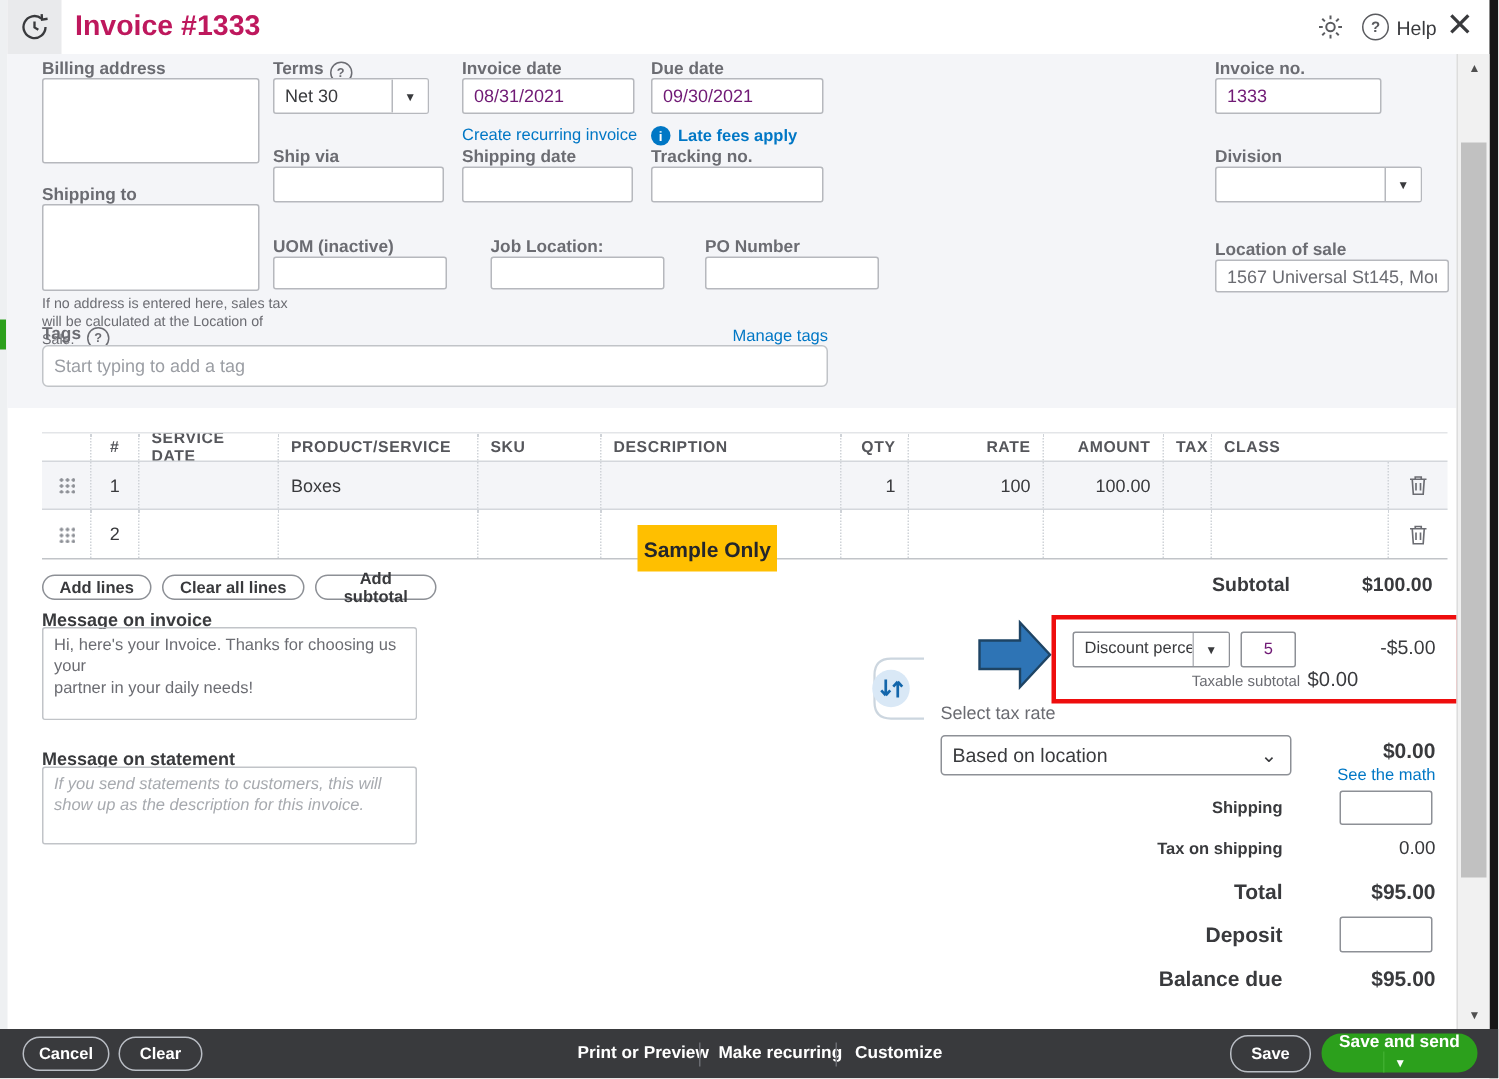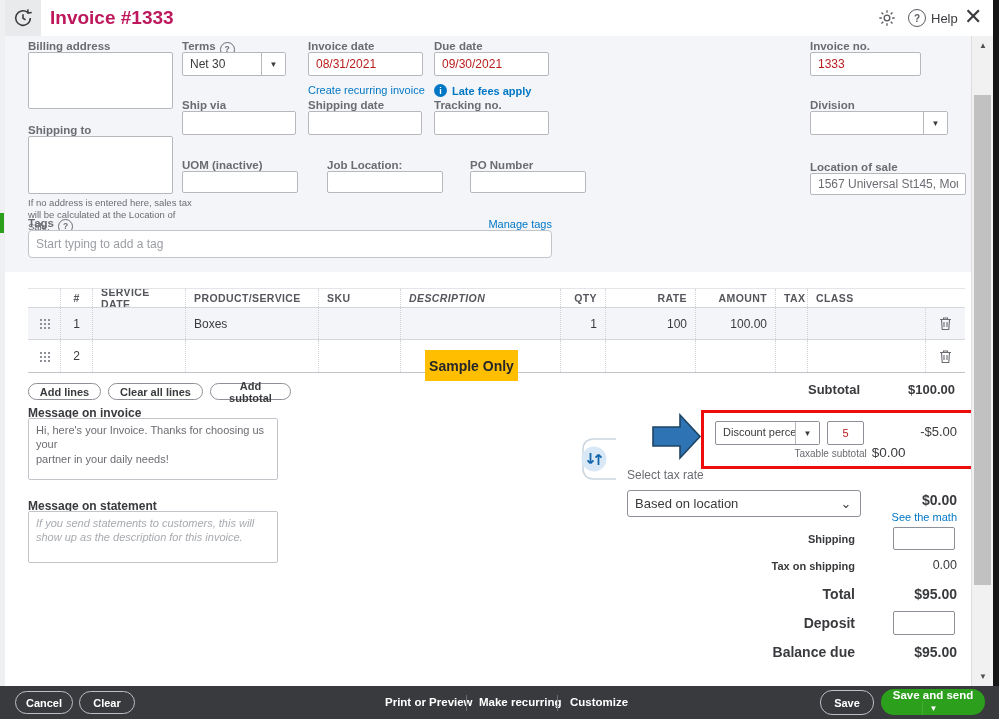--- a/index.html
+++ b/index.html
@@ -13,41 +13,41 @@
   .titlebar-icon{left:5px;top:0;width:36px;height:36px;background:#e9eaec;display:flex;align-items:center;justify-content:center;}
   .page-title{left:50px;top:7px;font-size:19px;font-weight:bold;color:#be185d;}
   .help-wrap{left:908px;top:9px;display:flex;align-items:center;gap:5px;font-size:13px;color:#393a3d;}
   .qcirc{display:inline-flex;width:16px;height:16px;border:1.4px solid #5a5b5f;border-radius:50%;
          align-items:center;justify-content:center;font-size:10px;font-weight:bold;color:#5a5b5f;}
   .close-x{left:964px;top:5px;font-size:22px;font-weight:normal;color:#393a3d;line-height:24px;}
   
   .graysec{left:5px;top:36px;width:966px;height:236px;background:#f4f5f8;}
   .lbl{position:absolute;font-size:11.5px;font-weight:bold;color:#6b6c72;box-sizing:border-box;}
   .inp{position:absolute;background:#fff;border:1px solid #b6b8bd;border-radius:2px;font-size:12px;
-       color:#b91c1c;padding:0 7px;box-sizing:border-box;font-family:inherit;outline:none;}
+       color:#701a75;padding:0 7px;box-sizing:border-box;font-family:inherit;outline:none;}
   textarea.inp{padding:4px 7px;resize:none;}
   .combo{position:absolute;display:flex;border:1px solid #b6b8bd;border-radius:2px;background:#fff;box-sizing:border-box;}
   .combo .val{flex:1;font-size:12px;color:#393a3d;padding:4px 7px;white-space:nowrap;overflow:hidden;}
   .combo .dd{width:23px;border-left:1px solid #b6b8bd;display:flex;align-items:center;justify-content:center;
              font-size:8px;color:#393a3d;background:#fff;}
   .link{color:#0077c5;cursor:pointer;}
   .helpq{display:inline-flex;width:13px;height:13px;border:1.2px solid #6b6c72;border-radius:50%;
          align-items:center;justify-content:center;font-size:8.5px;color:#6b6c72;vertical-align:-2px;margin-left:4px;}
   .infodot{display:inline-flex;width:13px;height:13px;background:#0077c5;border-radius:50%;color:#fff;
            font-size:9px;font-weight:bold;align-items:center;justify-content:center;margin-right:5px;}
   .note{position:absolute;font-size:9.5px;color:#6b6c72;line-height:1.25;}
   
   .trow{position:absolute;left:28px;width:937px;display:flex;align-items:center;box-sizing:border-box;}
   .trow>div{box-sizing:border-box;height:100%;display:flex;align-items:center;padding:0 8px;overflow:hidden;}
   .c-handle{width:32px;justify-content:center;}
   .c-num{width:32px;justify-content:center;}
   .c-sdate{width:93px;}
   .c-prod{width:133px;gap:32px;}
   .c-sku{width:82px;}
-  .c-desc{width:160px;font-style:italic;}
+  .c-desc{width:160px;}
   .c-qty{width:45px;justify-content:flex-end;}
   .c-rate{width:90px;justify-content:flex-end;}
   .c-amt{width:80px;justify-content:flex-end;}
   .c-tax{width:32px;}
   .c-class{width:118px;}
   .c-trash{width:40px;justify-content:center;}
   .thead{top:288px;height:20px;border-top:1px solid #e3e5e8;border-bottom:1px solid #d4d7dc;background:#fff;}
   .thead>div{font-size:10.5px;font-weight:bold;color:#55565b;letter-spacing:.4px;}
   .tbody1{top:308px;height:32px;background:#f4f5f8;border-bottom:1px solid #d4d7dc;font-size:12px;}
   .tbody2{top:340px;height:33px;background:#fff;border-bottom:1px solid #c1c4c8;font-size:12px;}

